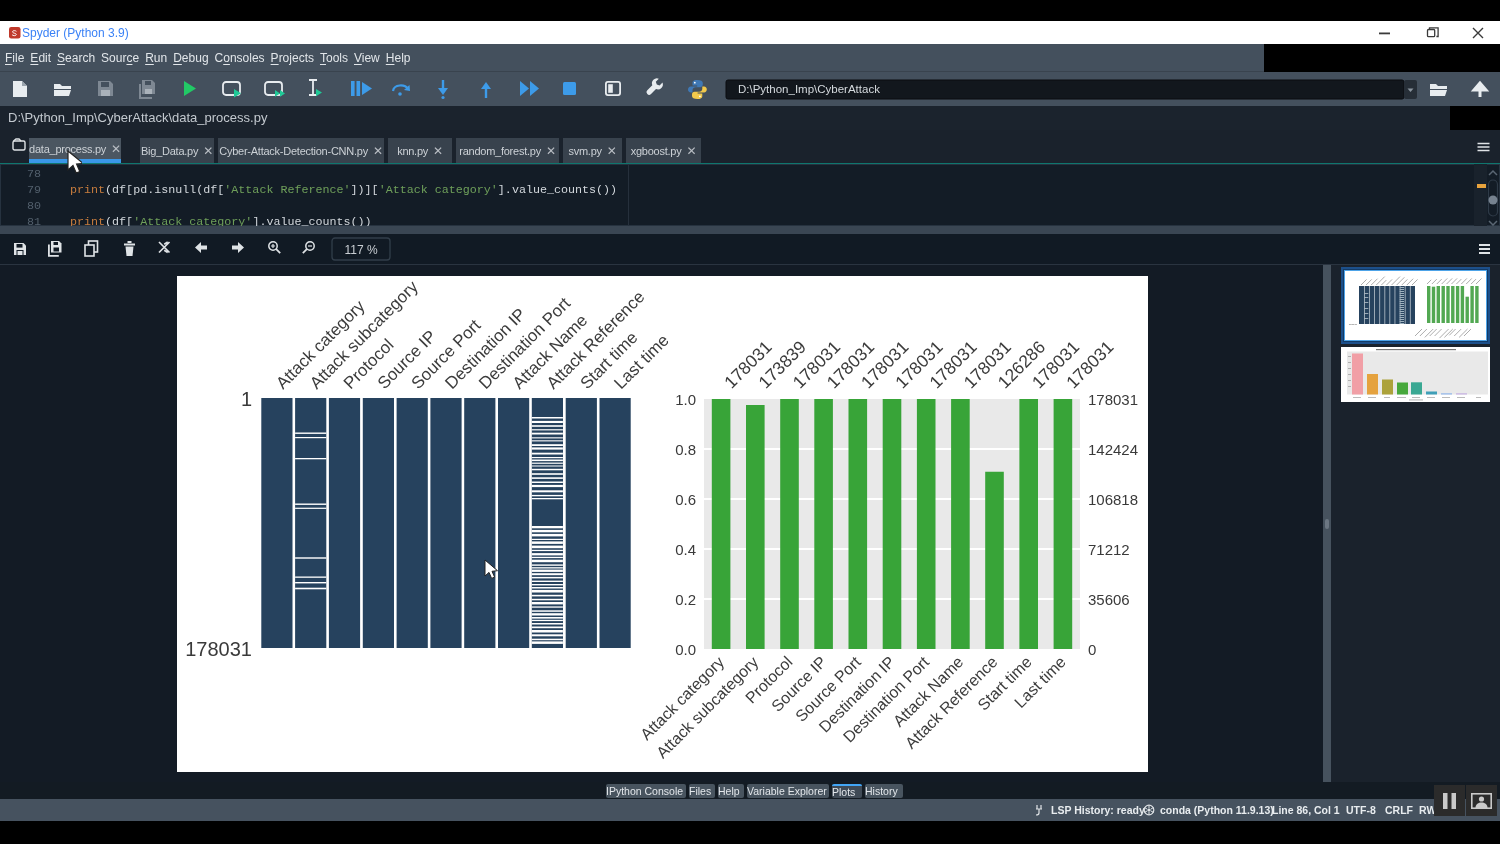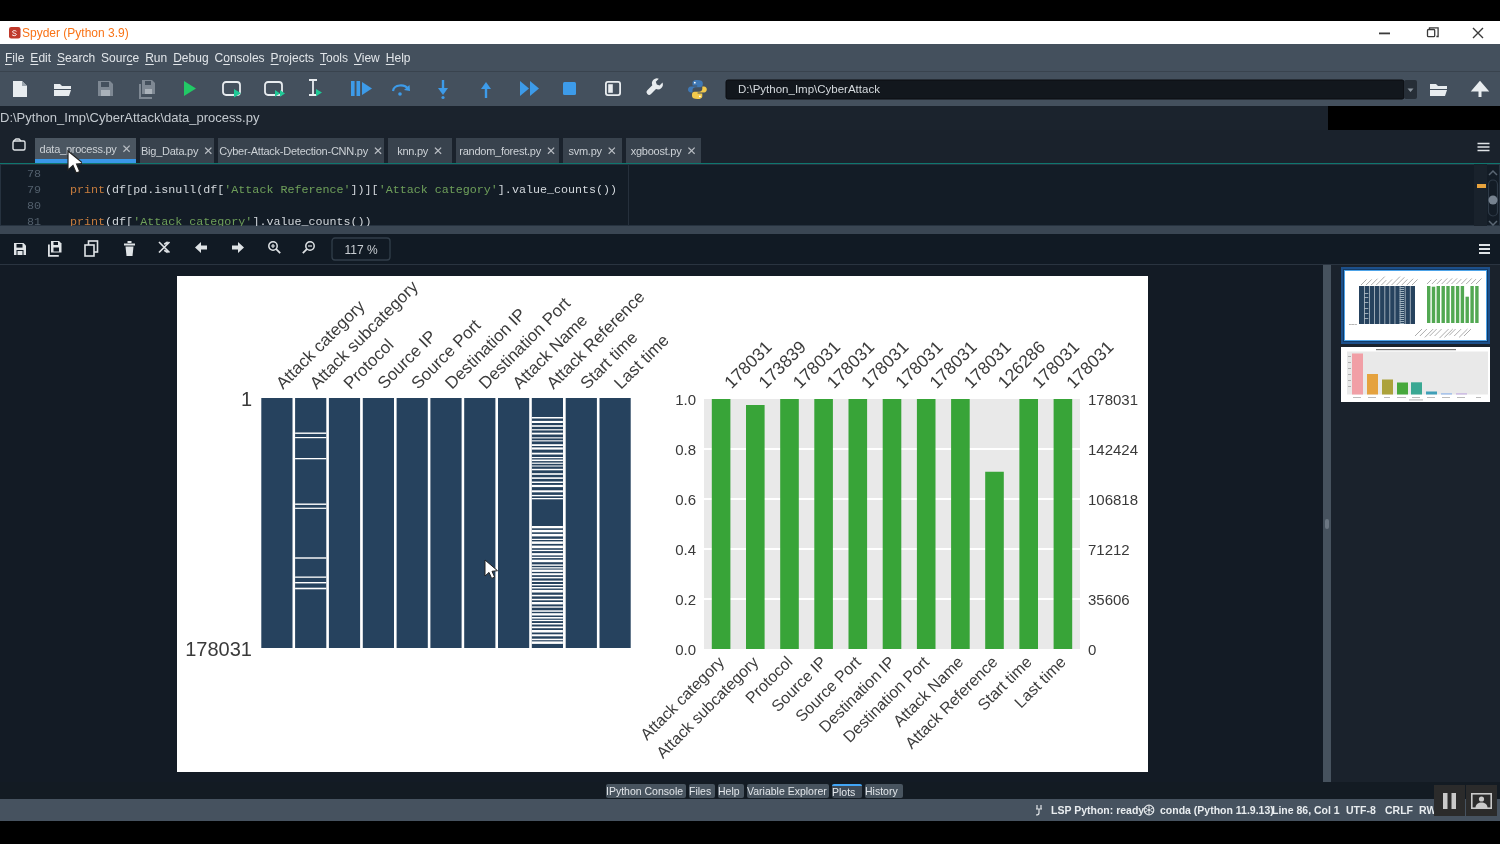--- a/index.html
+++ b/index.html
@@ -1,25 +1,25 @@
 <!DOCTYPE html>
 <html><head><meta charset="utf-8">
 <style>
 *{margin:0;padding:0;box-sizing:border-box}
 html,body{width:1500px;height:844px;background:#000;overflow:hidden;font-family:"Liberation Sans",sans-serif}
 .abs{position:absolute}
 #win{position:relative;width:1500px;height:844px}
 #titlebar{left:0;top:21px;width:1500px;height:23px;background:#fff}
-#titletxt{left:22px;top:26px;font-size:12px;color:#f97316}
-#menubar{left:0;top:44px;width:1500px;height:28px;background:#44505d;border-bottom:1px solid #39434e}
+#titletxt{left:22px;top:26px;font-size:12px;color:#3b82f6}
+#menubar{left:0;top:44px;width:1264px;height:28px;background:#44505d;border-bottom:1px solid #39434e}
 .menu{display:flex;align-items:center;height:100%;padding-left:2px;color:#e2e6ea;font-size:12px}
 .menu span{padding:0 3px}
 .menu u{text-decoration:underline;text-underline-offset:2px}
 #toolbar{left:0;top:72px;width:1500px;height:34px;background:#44505d}
-#pathbar{left:0;top:106px;width:1328px;height:24px;background:#1b232d;color:#c3c9cf;font-size:13px;line-height:24px;}
+#pathbar{left:0;top:106px;width:1450px;height:24px;background:#1b232d;color:#c3c9cf;font-size:13px;line-height:24px;padding-left:8px}
 #tabbar{left:0;top:130px;width:1500px;height:33px;background:#1a222c}
 .tab{position:absolute;top:8px;height:25px;background:#38424d;color:#ccd1d6;font-size:11px;display:flex;align-items:center;justify-content:center;gap:5px;white-space:nowrap;letter-spacing:-0.25px}
 .tab .x{color:#b9bec4;font-size:12px}
 .tab.active{background:#4b5661;border-bottom:4px solid #3a97e8}
 #editor{left:0;top:163px;width:1500px;height:63px;background:#131c26;overflow:hidden;border-top:1px solid #0f766e;box-shadow:inset 0 0 0 1px #26323f;font-family:"Liberation Mono",monospace;font-size:11.7px}
 .cl{position:absolute;left:0;width:1500px;height:16.2px;line-height:16.2px;white-space:pre}
 .gut{position:absolute;width:41px;text-align:right;color:#525f6c;height:16.2px;line-height:16.2px}
 .code{color:#d3d8dd}
 .kw{color:#c87d3e}
 .str{color:#6fa05a;}
@@ -176,21 +176,21 @@
         <path d="M7 16 v-9 M7 2 l-6 7 h12 z" stroke="#e8ecef" stroke-width="3" fill="#e8ecef"></path>
       </g>
   </svg>
   <div class="abs" id="pathbar">D:\Python_Imp\CyberAttack\data_process.py</div>
 
   <div class="abs" id="tabbar">
     <svg class="abs" style="left:12px;top:8px" width="15" height="14" viewBox="0 0 15 14">
         <rect x="1" y="3" width="12" height="9" rx="1.5" fill="none" stroke="#dfe3e6" stroke-width="1.4"></rect>
         <path d="M1.5 3 l2.5-2 h3 l2 2" fill="none" stroke="#dfe3e6" stroke-width="1.4"></path>
       </svg>
-    <div class="tab active" style="left:35px;width:101px">data_process.py <span class="x">✕</span></div>
+    <div class="tab active" style="left:29px;width:92px">data_process.py <span class="x">✕</span></div>
     <div class="tab" style="left:140px;width:74px">Big_Data.py <span class="x">✕</span></div>
     <div class="tab" style="left:218px;width:166px">Cyber-Attack-Detection-CNN.py <span class="x">✕</span></div>
     <div class="tab" style="left:388px;width:64px">knn.py <span class="x">✕</span></div>
     <div class="tab" style="left:456px;width:103px">random_forest.py <span class="x">✕</span></div>
     <div class="tab" style="left:563px;width:59px">svm.py <span class="x">✕</span></div>
     <div class="tab" style="left:626px;width:75px">xgboost.py <span class="x">✕</span></div>
     <svg class="abs" style="left:1477px;top:12px" width="13" height="10" viewBox="0 0 13 10">
         <path d="M0.5 1.5h12M0.5 5h12M0.5 8.5h12" stroke="#dfe3e6" stroke-width="1.7"></path>
       </svg>
   </div>
@@ -544,21 +544,21 @@
   <div class="abs" id="btabs">
     <div class="btab" style="left:606px;width:80px">IPython Console</div>
     <div class="btab" style="left:689px;width:26px">Files</div>
     <div class="btab" style="left:718px;width:26px">Help</div>
     <div class="btab" style="left:747px;width:82px">Variable Explorer</div>
     <div class="btab active" style="left:832px;width:30px">Plots</div>
     <div class="btab" style="left:865px;width:38px">History</div>
   </div>
 
   <div class="abs" id="statusbar">
-    <span class="st" style="left:1051px">LSP Python: ready</span>
+    <span class="st" style="left:1051px">LSP History: ready</span>
     <span class="st" style="left:1160px">conda (Python 11.9.13)</span>
     <span class="st" style="left:1272px">Line 86, Col 1</span>
     <span class="st" style="left:1346px">UTF-8</span>
     <span class="st" style="left:1385px">CRLF</span>
     <span class="st" style="left:1419px">RW</span>
   </div>
   <svg class="abs" style="left:1033px;top:803px" width="14" height="14" viewBox="0 0 14 14">
       <path d="M4 2 v4 M8 2 v4 M3 6 h6 M6 6 v4 c0 2-2 2-3 2" stroke="#dfe3e6" stroke-width="1.2" fill="none"></path>
     </svg>
   <svg class="abs" style="left:1143px;top:804px" width="12" height="12" viewBox="0 0 12 12">

